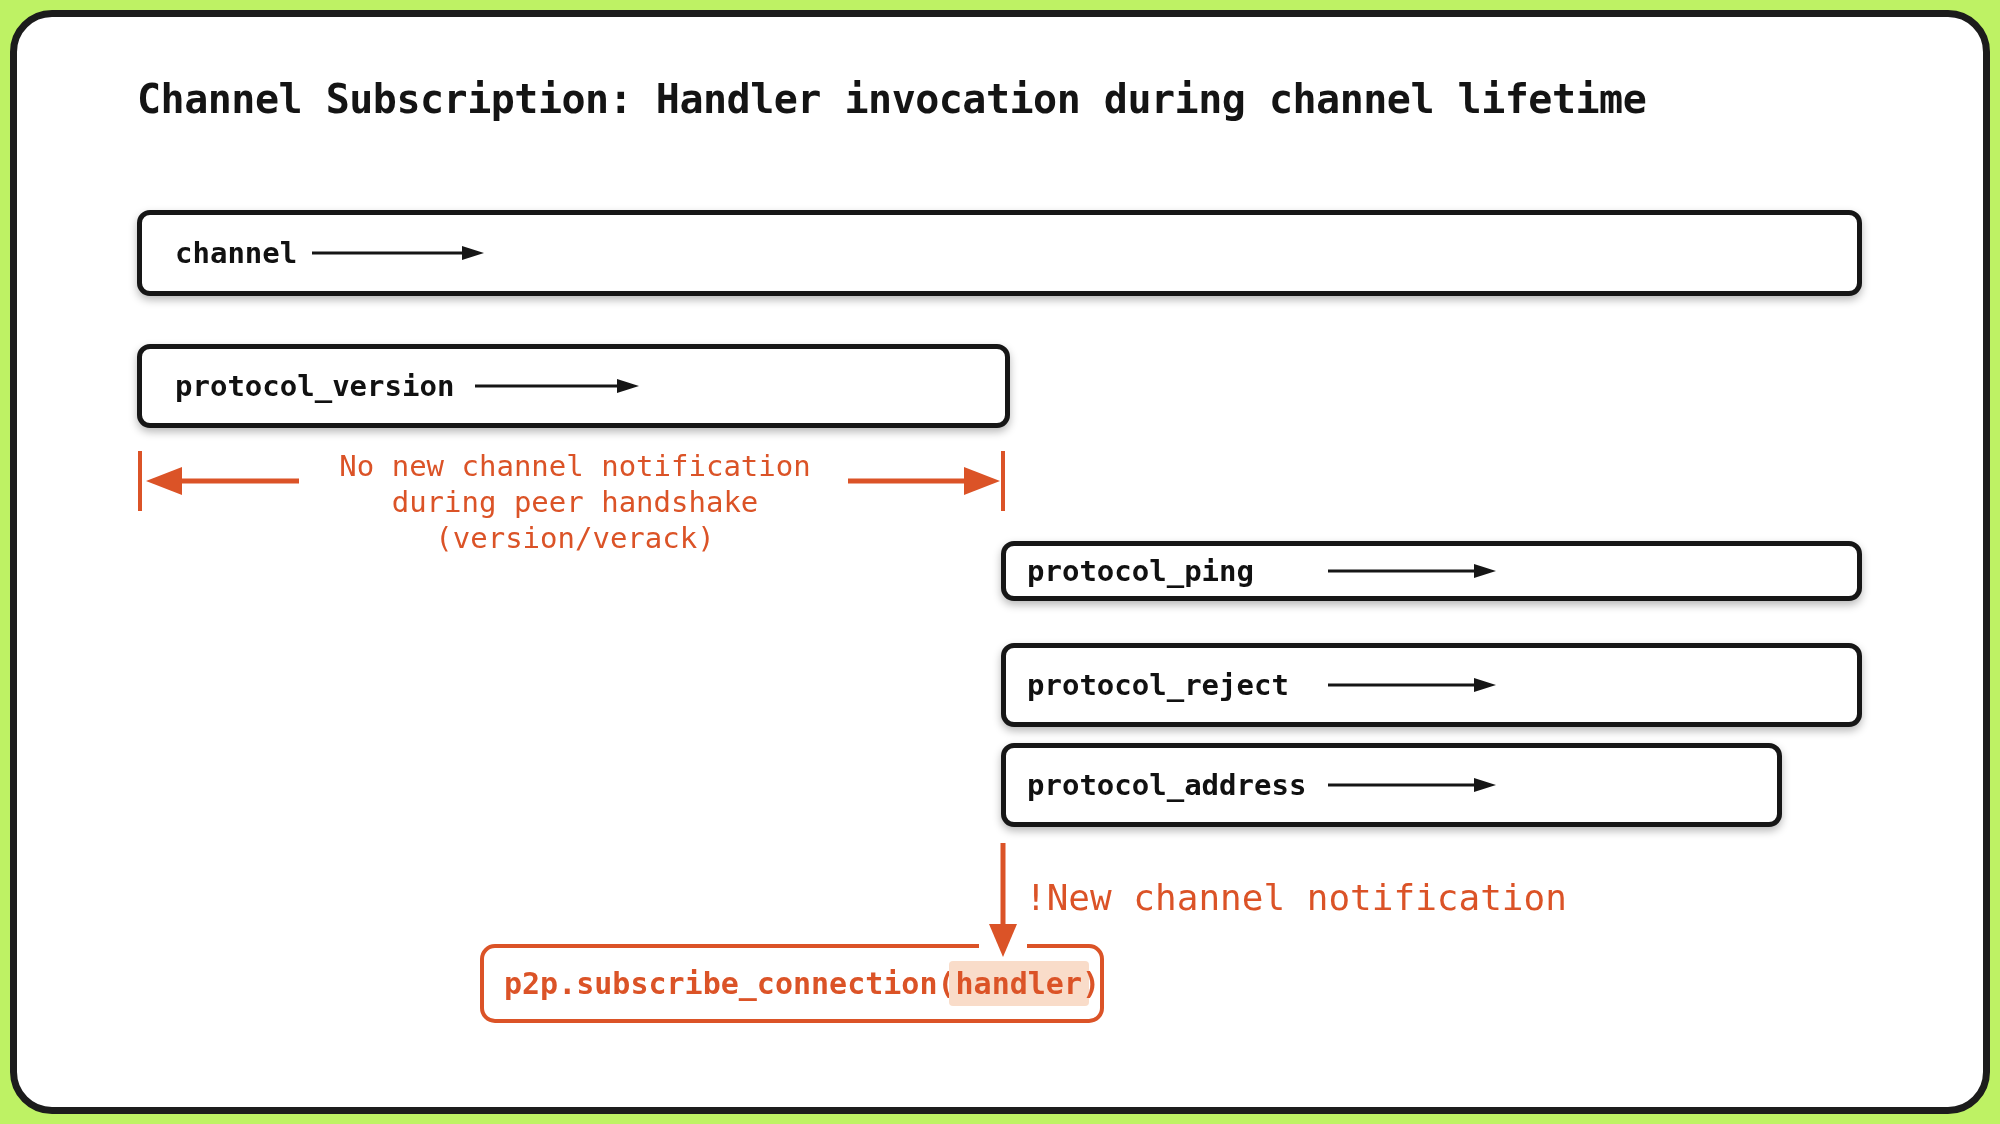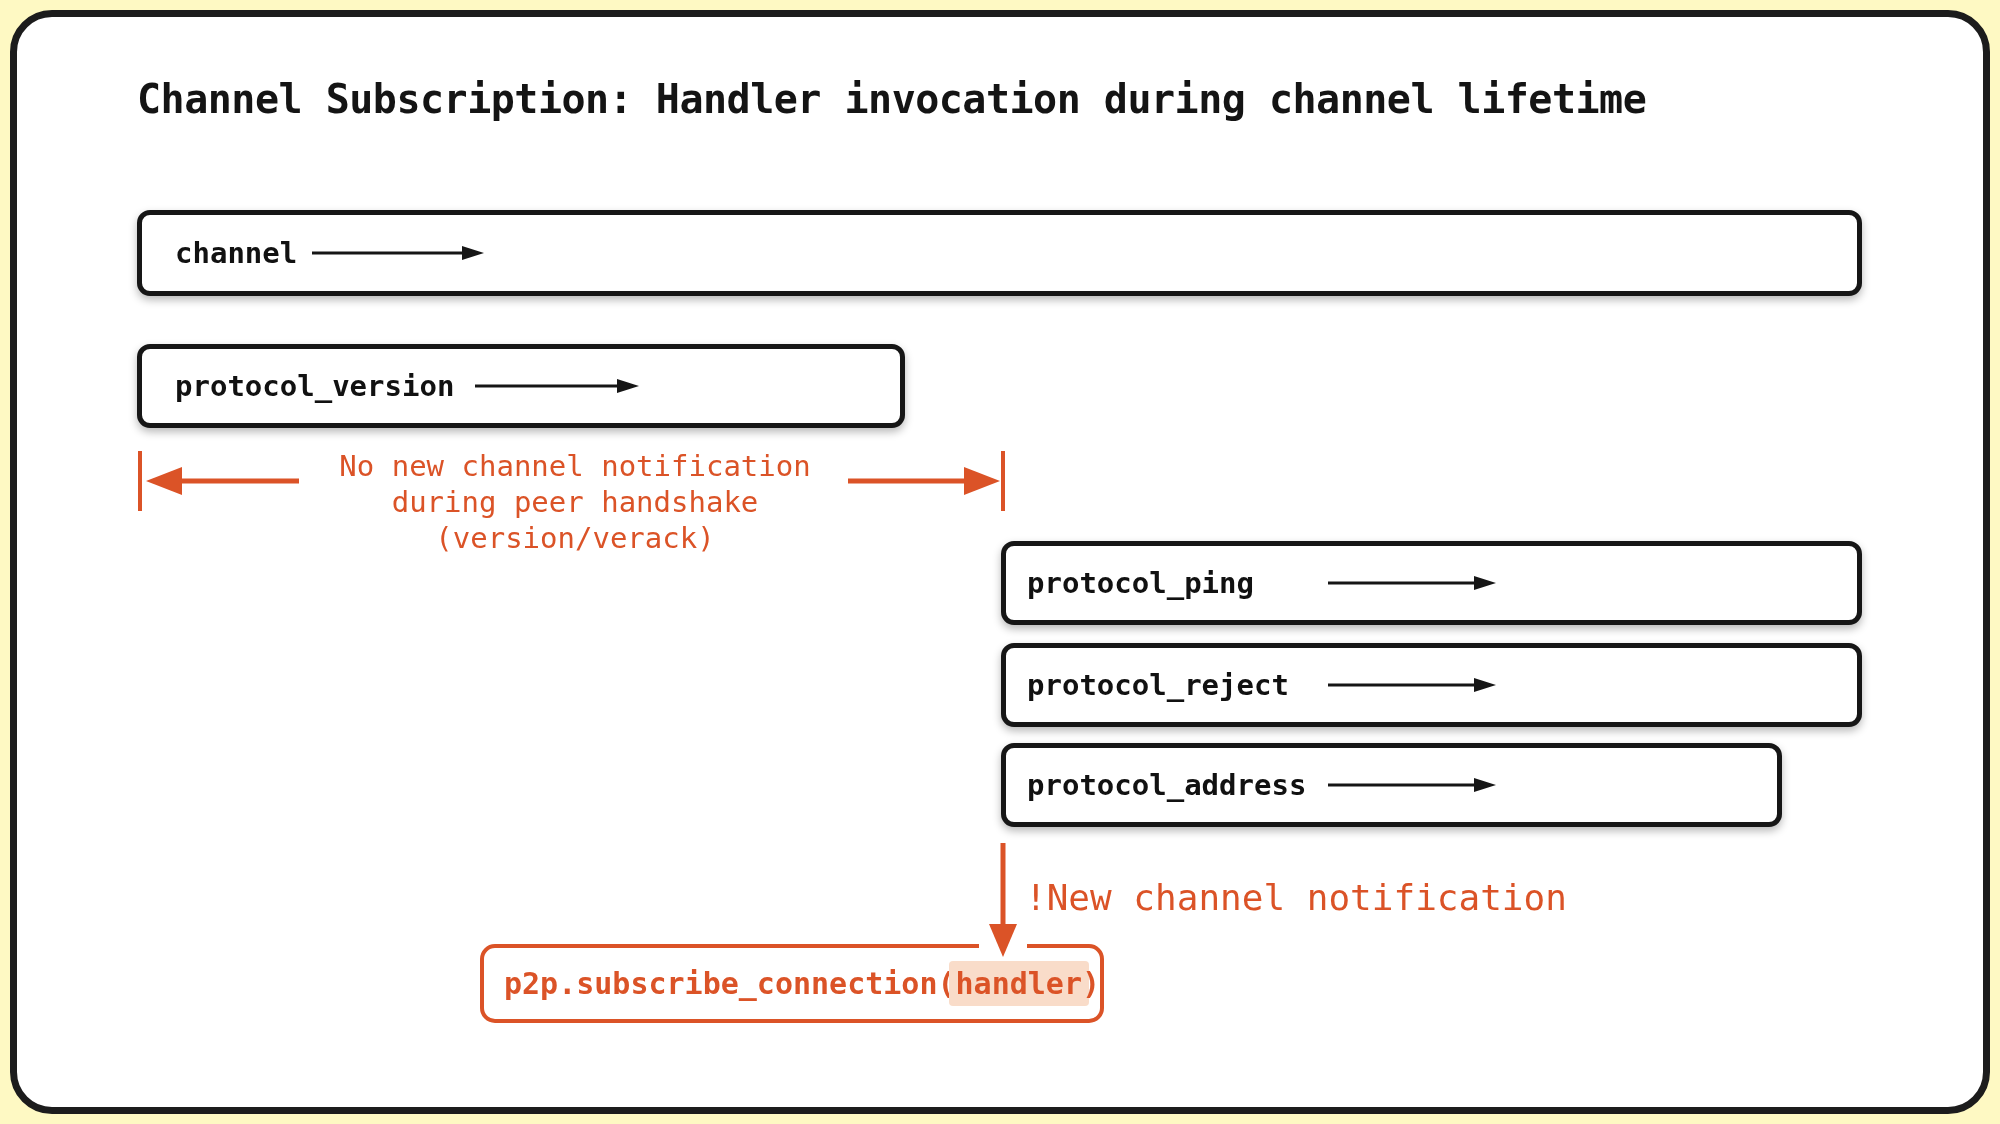--- a/index.html
+++ b/index.html
@@ -3,21 +3,21 @@
 <meta charset="utf-8">
 <style>
   * { margin: 0; padding: 0; box-sizing: border-box; }
   html, body { background: #ffffff; }
   body { font-family: "DejaVu Sans Mono", "Liberation Mono", monospace; }
 
   .canvas {
     position: relative;
     width: 2000px;
     height: 1124px;
-    background: #fef9c3;
+    background: #bef264;
     overflow: hidden;
   }
 
   .frame {
     position: absolute;
     left: 10px; top: 10px;
     width: 1980px; height: 1104px;
     border: 7px solid #1c1c1c;
     border-radius: 42px;
     background: #ffffff;
@@ -48,22 +48,22 @@
     color: #111111;
     white-space: nowrap;
   }
   .tbox .arrow {
     position: absolute;
     top: 50%;
     transform: translateY(-50%);
   }
 
   .box-channel  { left: 137px;  top: 210px; width: 1725px; height: 86px; }
-  .box-version  { left: 137px;  top: 344px; width: 768px;  height: 84px; }
-  .box-ping     { left: 1001px; top: 541px; width: 861px;  height: 84px; text-align: center; }
+  .box-version  { left: 137px;  top: 344px; width: 873px;  height: 84px; }
+  .box-ping     { left: 1001px; top: 541px; width: 861px;  height: 60px; text-align: center; }
   .box-reject   { left: 1001px; top: 643px; width: 861px;  height: 84px; }
   .box-address  { left: 1001px; top: 743px; width: 781px;  height: 84px; }
 
   .box-channel .label, .box-version .label { margin-left: 33px; }
   .box-ping .label, .box-reject .label, .box-address .label { margin-left: 21px; }
 
   .box-channel .arrow { left: 170px; }
   .box-version .arrow { left: 333px; }
   .box-ping .arrow, .box-reject .arrow, .box-address .arrow { left: 322px; }
 

